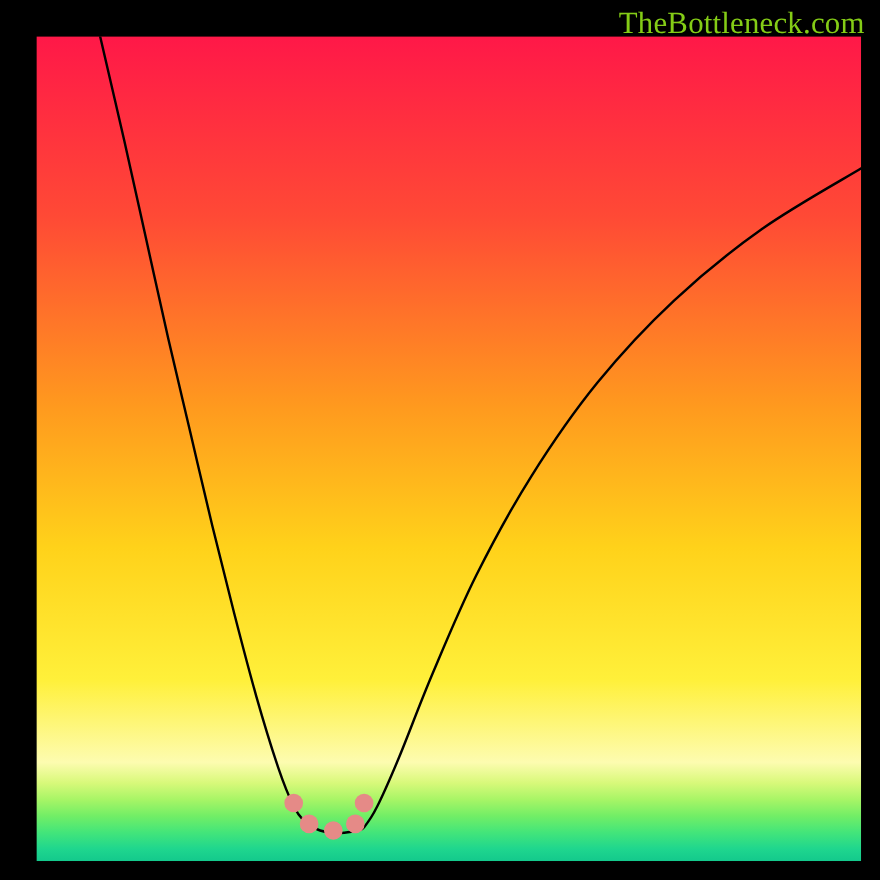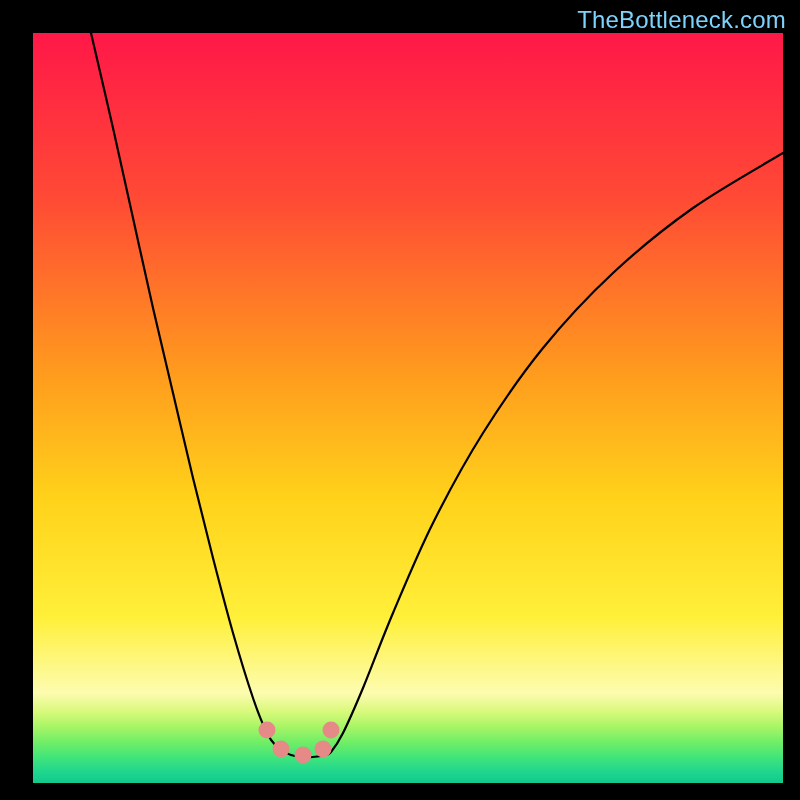--- a/index.html
+++ b/index.html
@@ -18,24 +18,24 @@
     height: 750px;
     overflow: hidden;
   }
   .frame svg {
     display: block;
   }
   .attrib {
     position: absolute;
     top: 6px;
     right: 14px;
-    font-family: Liberation Sans, sans-serif;
-    font-size: 24px;
+    font-family: Liberation Serif, serif;
+    font-size: 28px;
     font-weight: 400;
-    color: #7dd3fc;
+    color: #84cc16;
     letter-spacing: 0.2px;
   }
 </style>
 </head>
 <body>
 
 <div class="attrib">TheBottleneck.com</div>
 
 <div class="frame">
   <svg id="chart-svg" width="750" height="750" viewBox="0 0 750 750">

